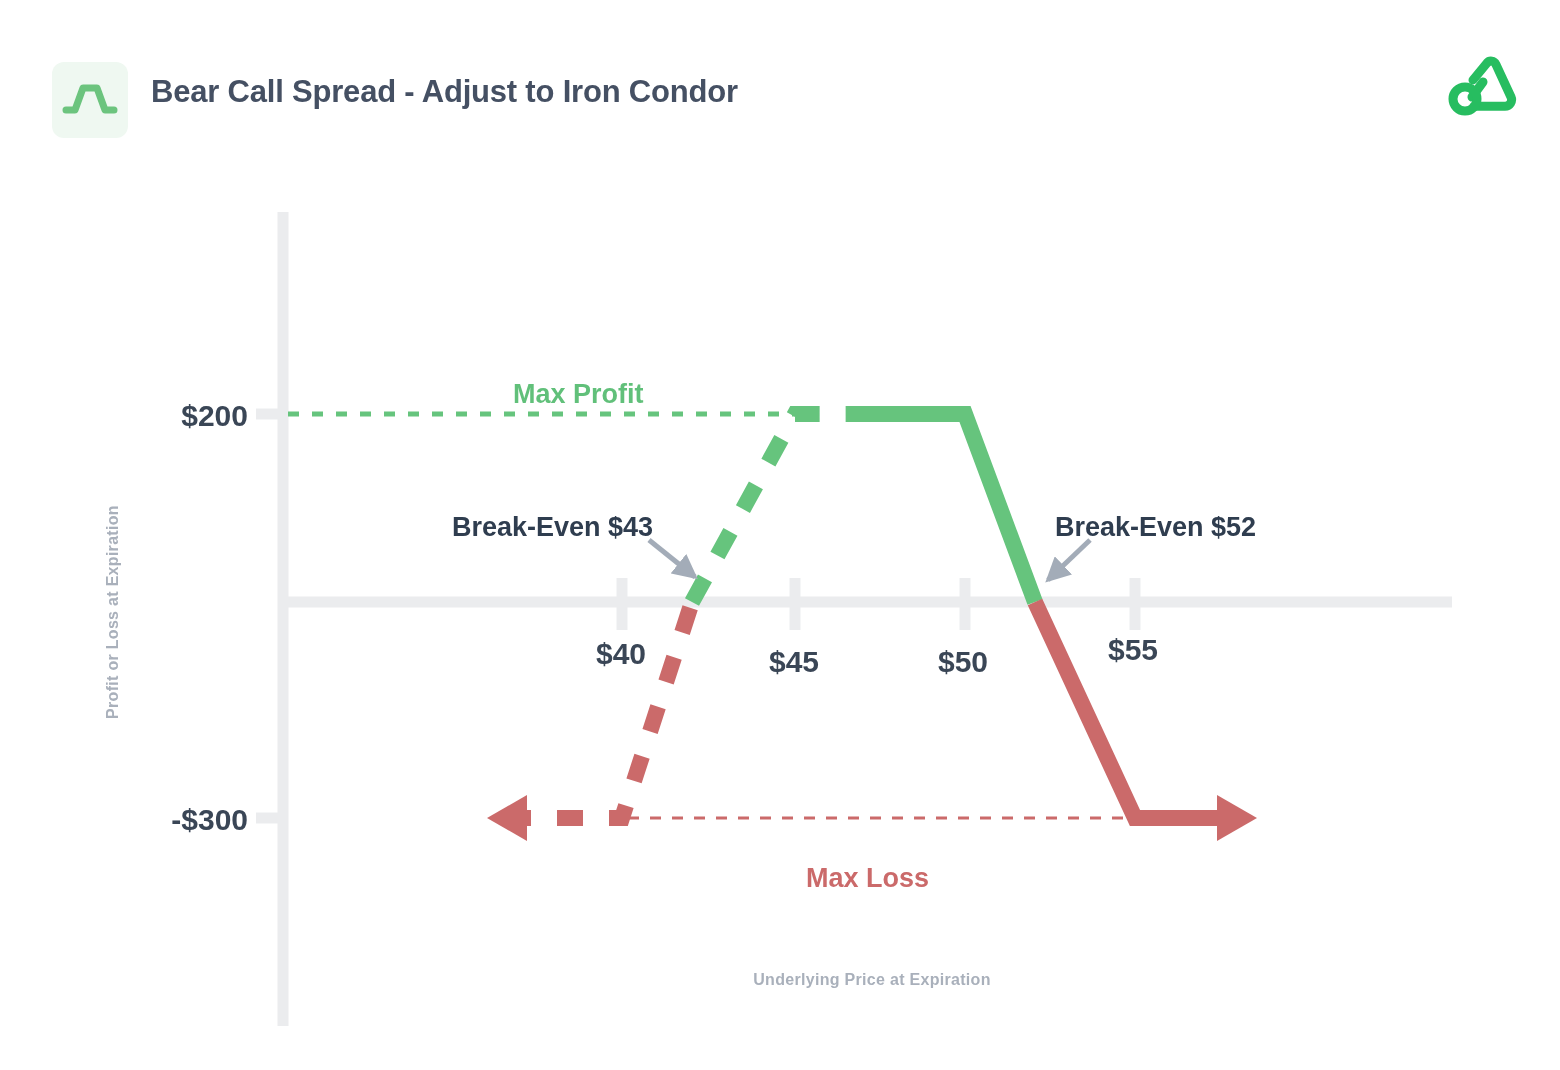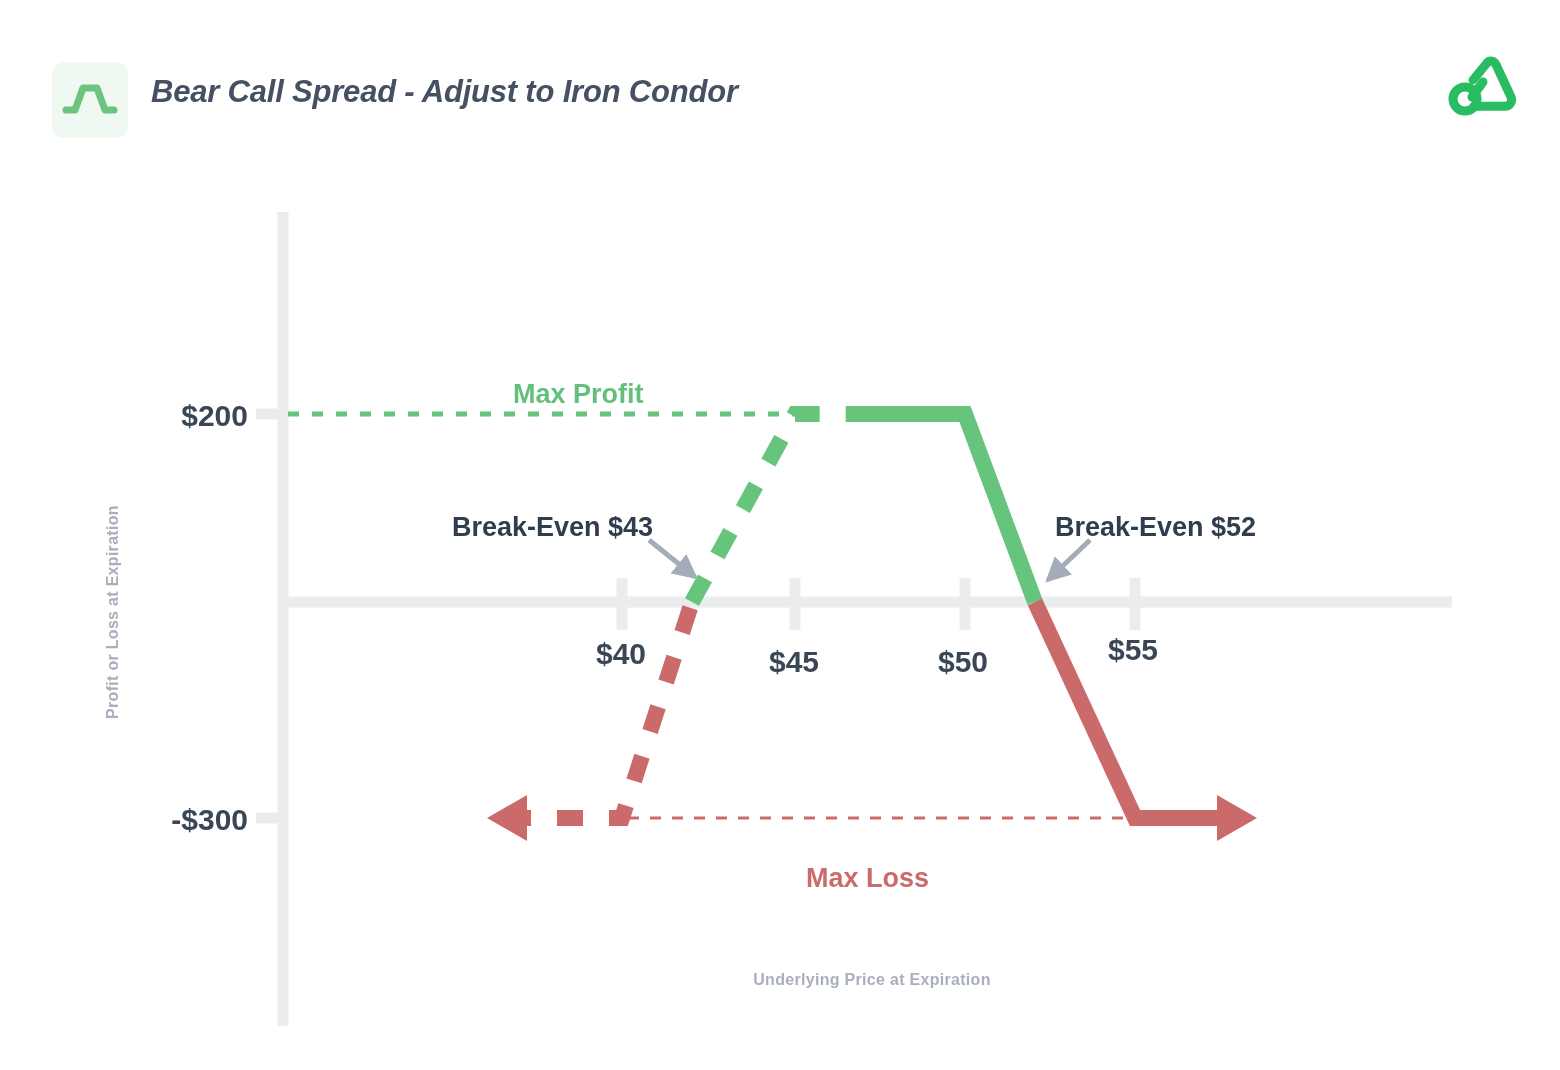--- a/index.html
+++ b/index.html
@@ -18,21 +18,21 @@
     position:absolute;left:0;top:0;width:1560px;height:180px;
   }
   .icon-tile{
     position:absolute;left:52px;top:62px;width:76px;height:76px;
     background:#eff8f1;border-radius:12px;
   }
   .icon-tile svg{position:absolute;left:0;top:0;}
   .page-title{
     position:absolute;left:151px;top:74px;
     font-size:31px;font-weight:700;color:#455063;
-    letter-spacing:-0.2px;white-space:nowrap;font-style:italic;
+    letter-spacing:-0.2px;white-space:nowrap;
   }
   .brand-logo{
     position:absolute;left:1448px;top:52px;width:72px;height:76px;
   }
 
   
   .chart-wrap{position:absolute;left:0;top:12px;width:1560px;height:1070px;}
   .chart-svg{position:absolute;left:0;top:0;}
 
   .axis-tick-label{

